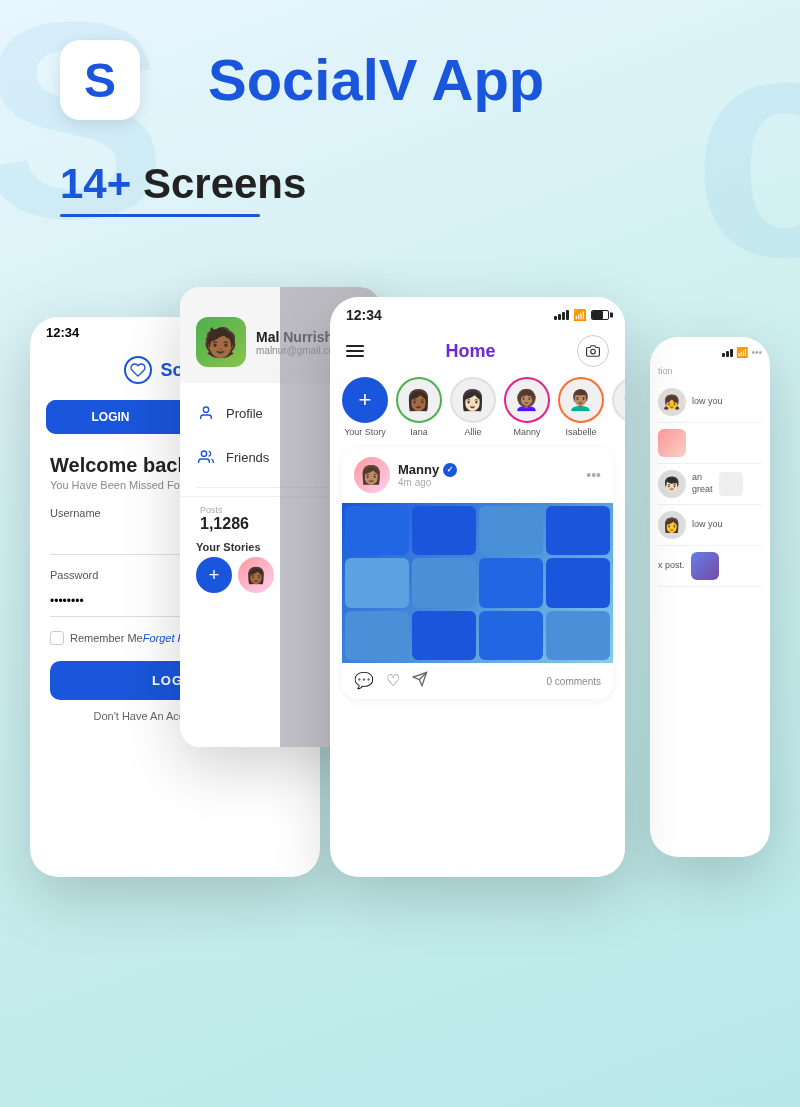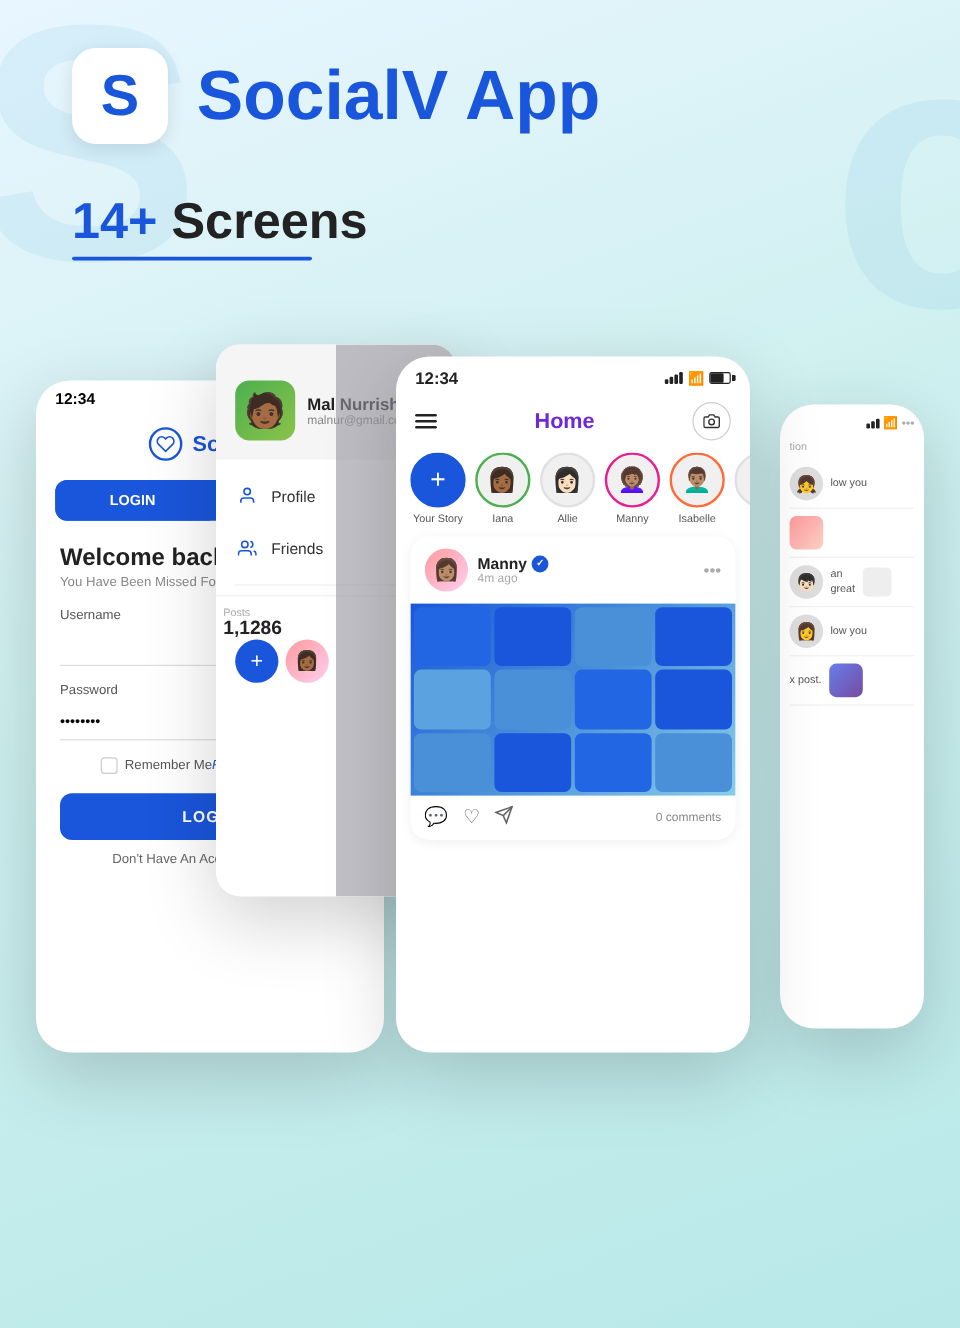--- a/index.html
+++ b/index.html
@@ -54,20 +54,21 @@
     .logo-s {
       font-size: 48px;
       font-weight: 900;
       color: #1a56db;
     }
     .header-text h1 {
       font-size: 58px;
       font-weight: 900;
       color: #1a56db;
       line-height: 1;
+      margin-left: 44px;
     }
     .header-text p {
       font-size: 18px;
       color: #555;
       margin-top: 4px;
     }
 
     
     .screens-section {
       position: relative;
@@ -233,21 +234,21 @@
       border-bottom: 1.5px solid #ddd;
       outline: none;
       font-size: 12px;
       display: flex;
       align-items: center;
       justify-content: space-between;
     }
     .remember-row {
       display: flex;
       align-items: center;
-      justify-content: center;
+      justify-content: flex-start;
       margin-bottom: 16px;
     }
     .remember-left {
       display: flex;
       align-items: center;
       gap: 6px;
       font-size: 11px;
       color: #555;
     }
     .checkbox {
@@ -583,21 +584,21 @@
     .right-thumb {
       width: 28px;
       height: 28px;
       border-radius: 6px;
       background: #ccc;
       flex-shrink: 0;
     }
 
     
     .profile-stats {
-      padding: 8px 6px 0;
+      padding: 8px 20px 0;
       border-top: 1px solid #f0f0f0;
     }
     .stat-label {
       font-size: 9px;
       color: #aaa;
     }
     .stat-value {
       font-size: 16px;
       font-weight: 700;
       color: #222;
@@ -762,20 +763,21 @@
       </div>
     </div>
 
     <div style="border-top:1px solid #eee;margin:0 16px 8px;"></div>
 
     <div class="profile-stats">
       <div class="stat-label">Posts</div>
       <div class="stat-value">1,1286</div>
     </div>
 
+    <div class="your-stories-label">Your Stories</div>
     <div class="stories-mini-row">
       <div class="mini-story-add">+</div>
       <div class="mini-story-thumb">👩🏾</div>
     </div>
 
     <div class="profile-overlay"></div>
   </div>
 
   <div class="phone-frame phone-home">
     <div class="home-status-bar">

